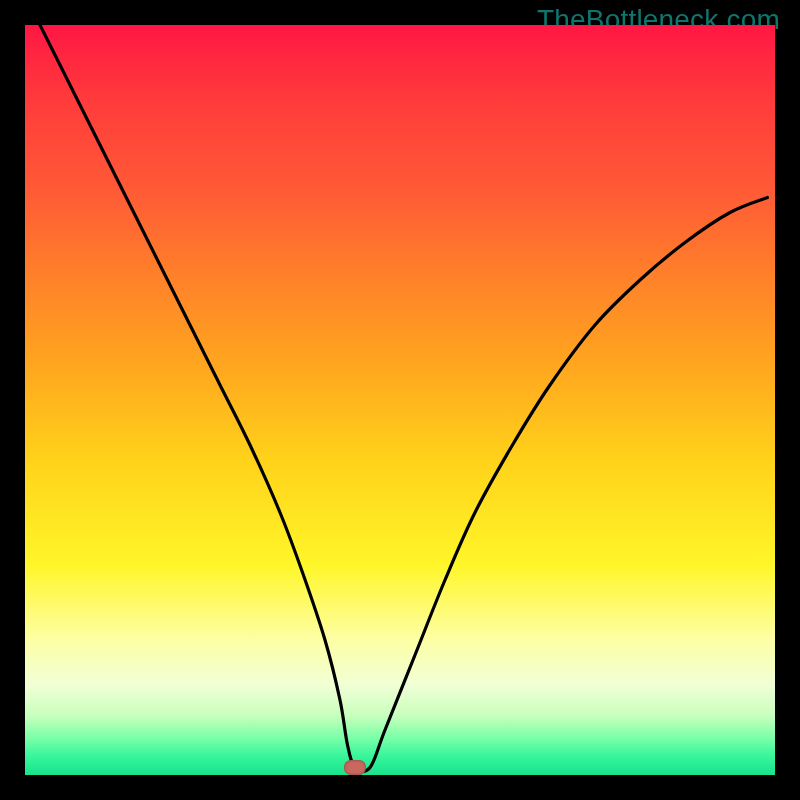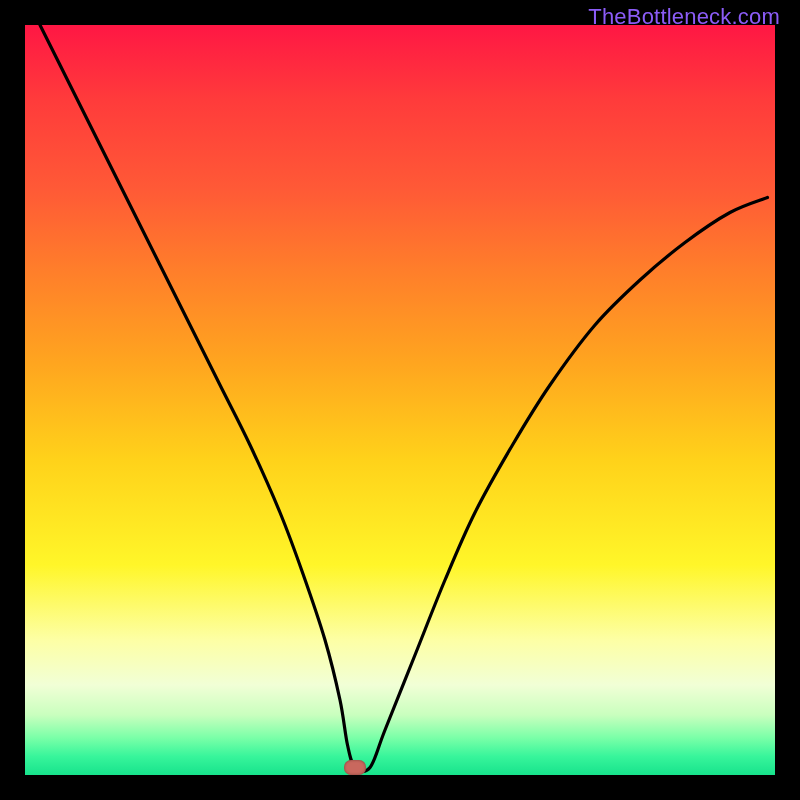--- a/index.html
+++ b/index.html
@@ -45,22 +45,22 @@
     width: 22px;
     height: 15px;
     border-radius: 7px;
     background: #c9685e;
     box-shadow: inset 0 0 3px rgba(0,0,0,0.4);
   }
   .attribution {
     position: absolute;
     top: 4px;
     right: 20px;
-    color: #8b5cf6;
-    font-size: 22px;
+    color: #0f766e;
+    font-size: 28px;
     letter-spacing: 0.2px;
     user-select: none;
   }
   svg.curve {
     position: absolute;
     left: 0;
     top: 0;
     width: 750px;
     height: 750px;
     pointer-events: none;

